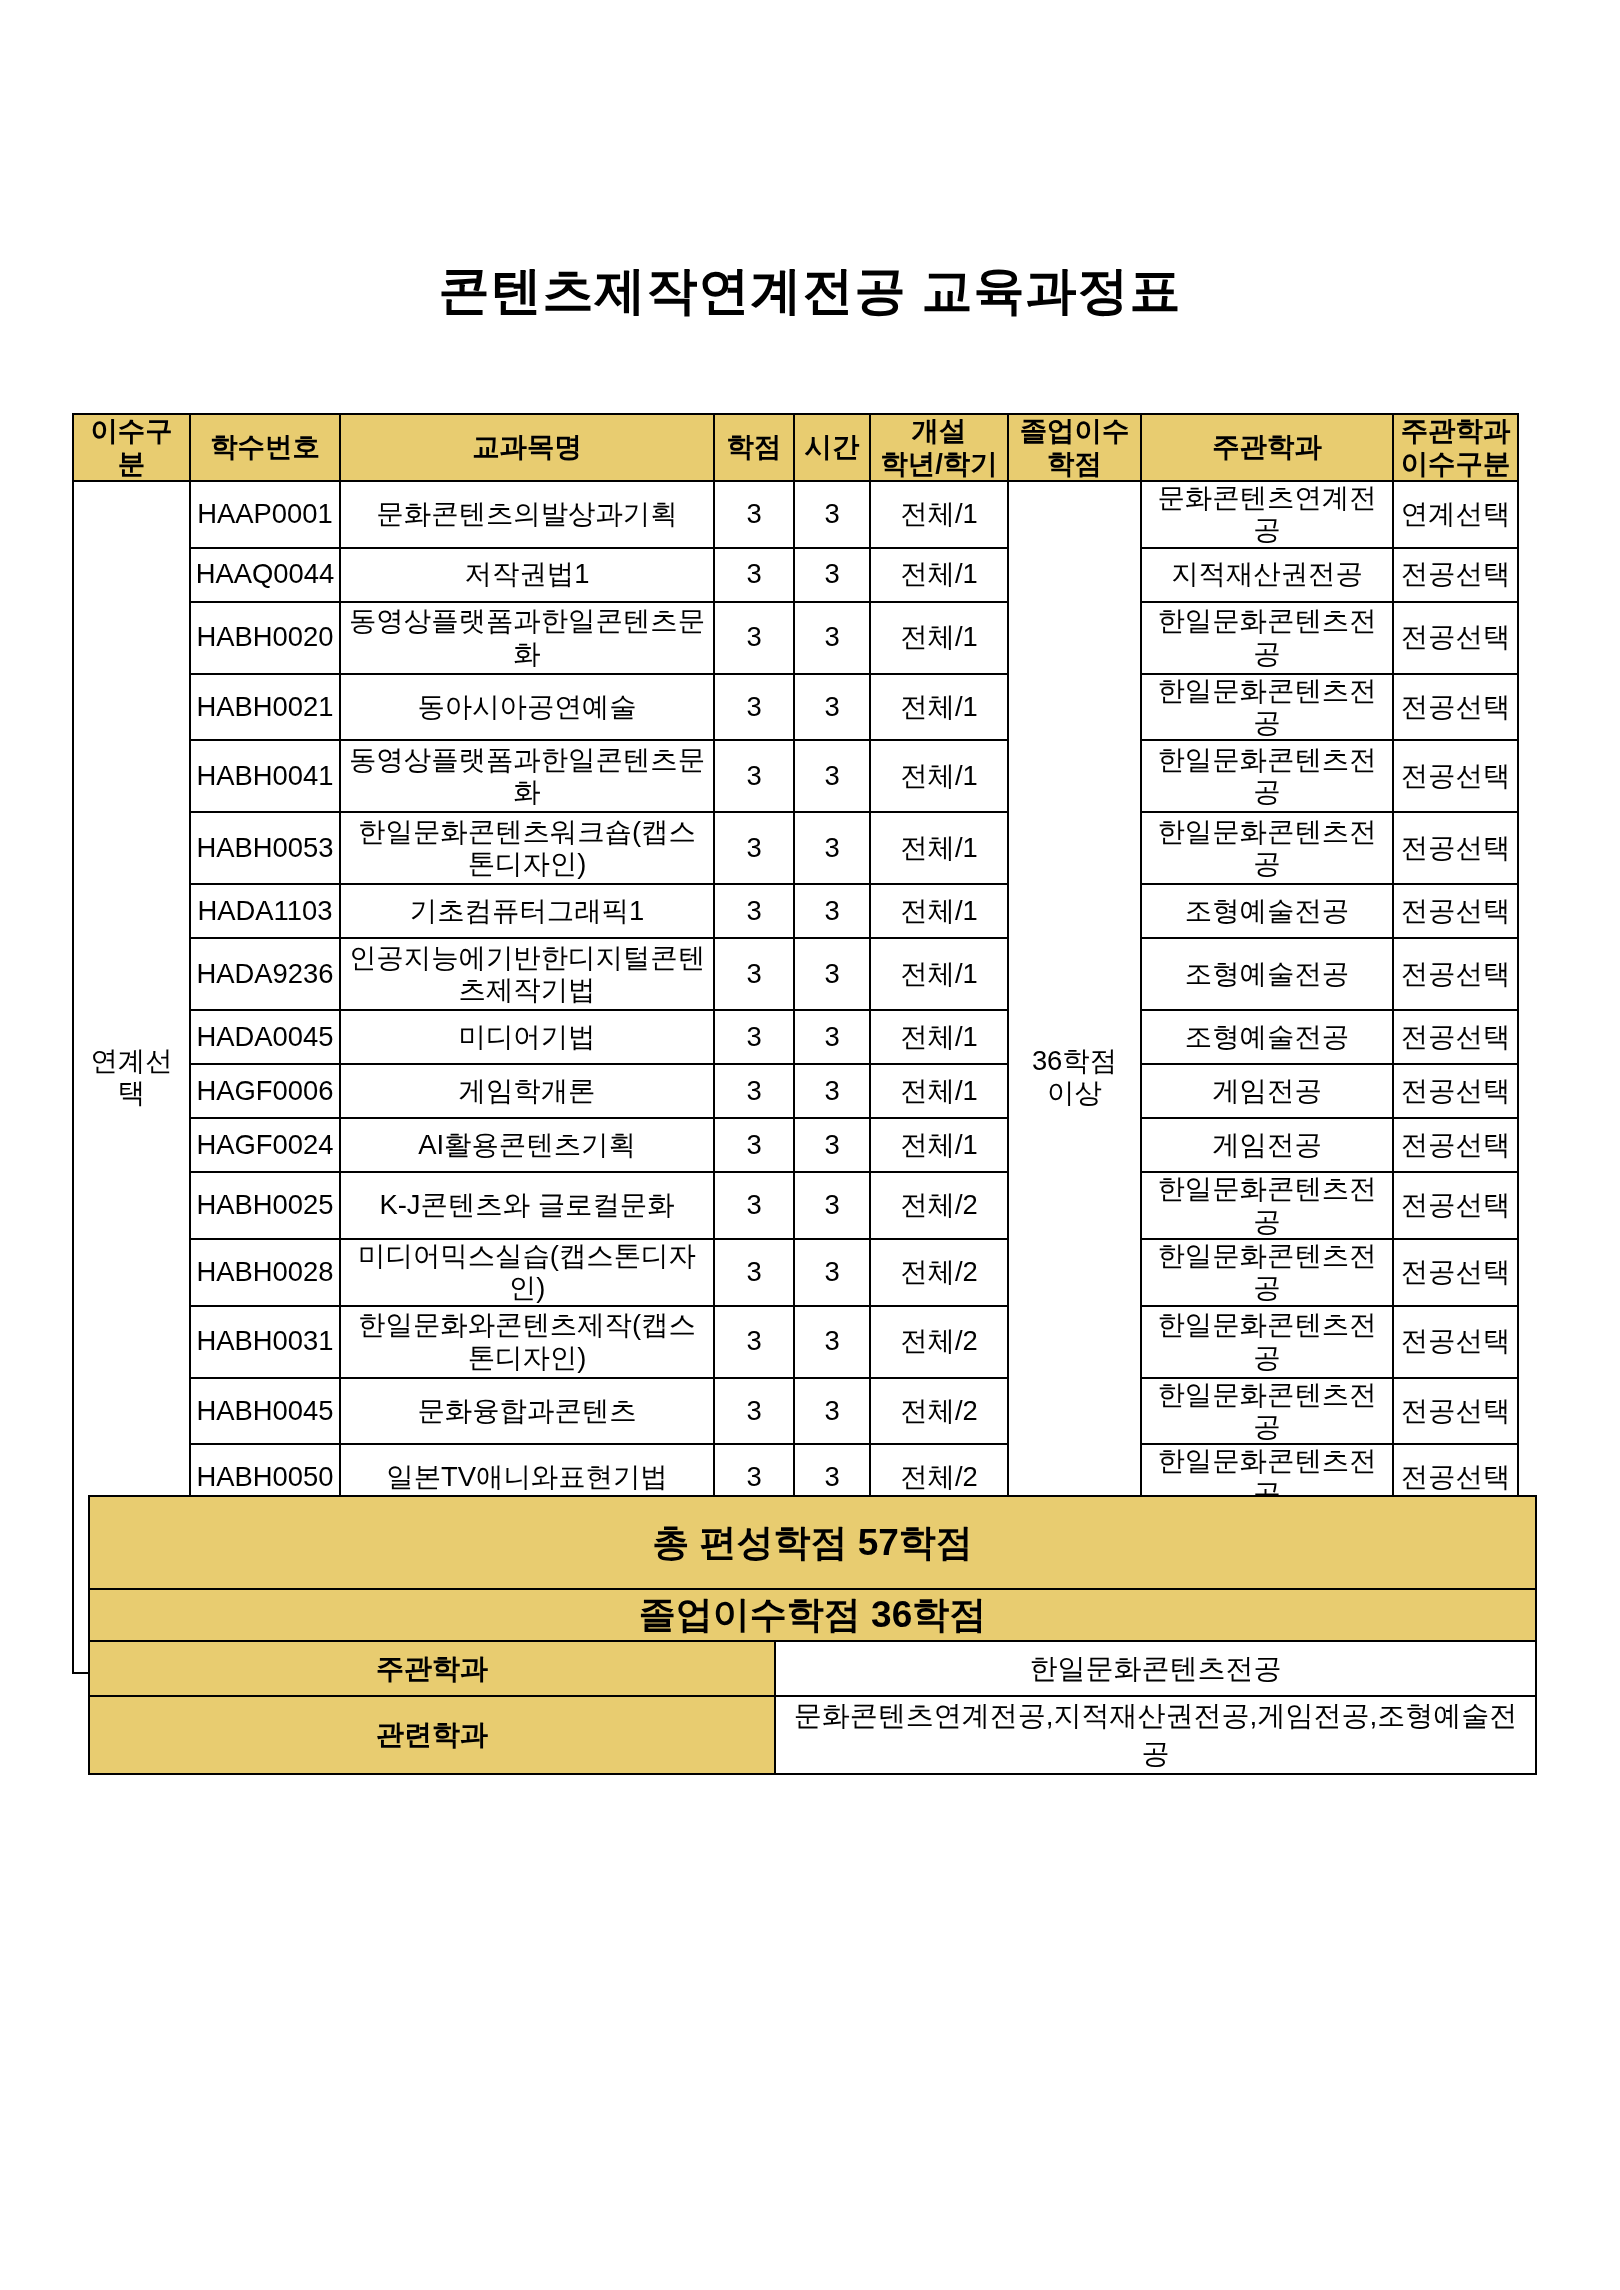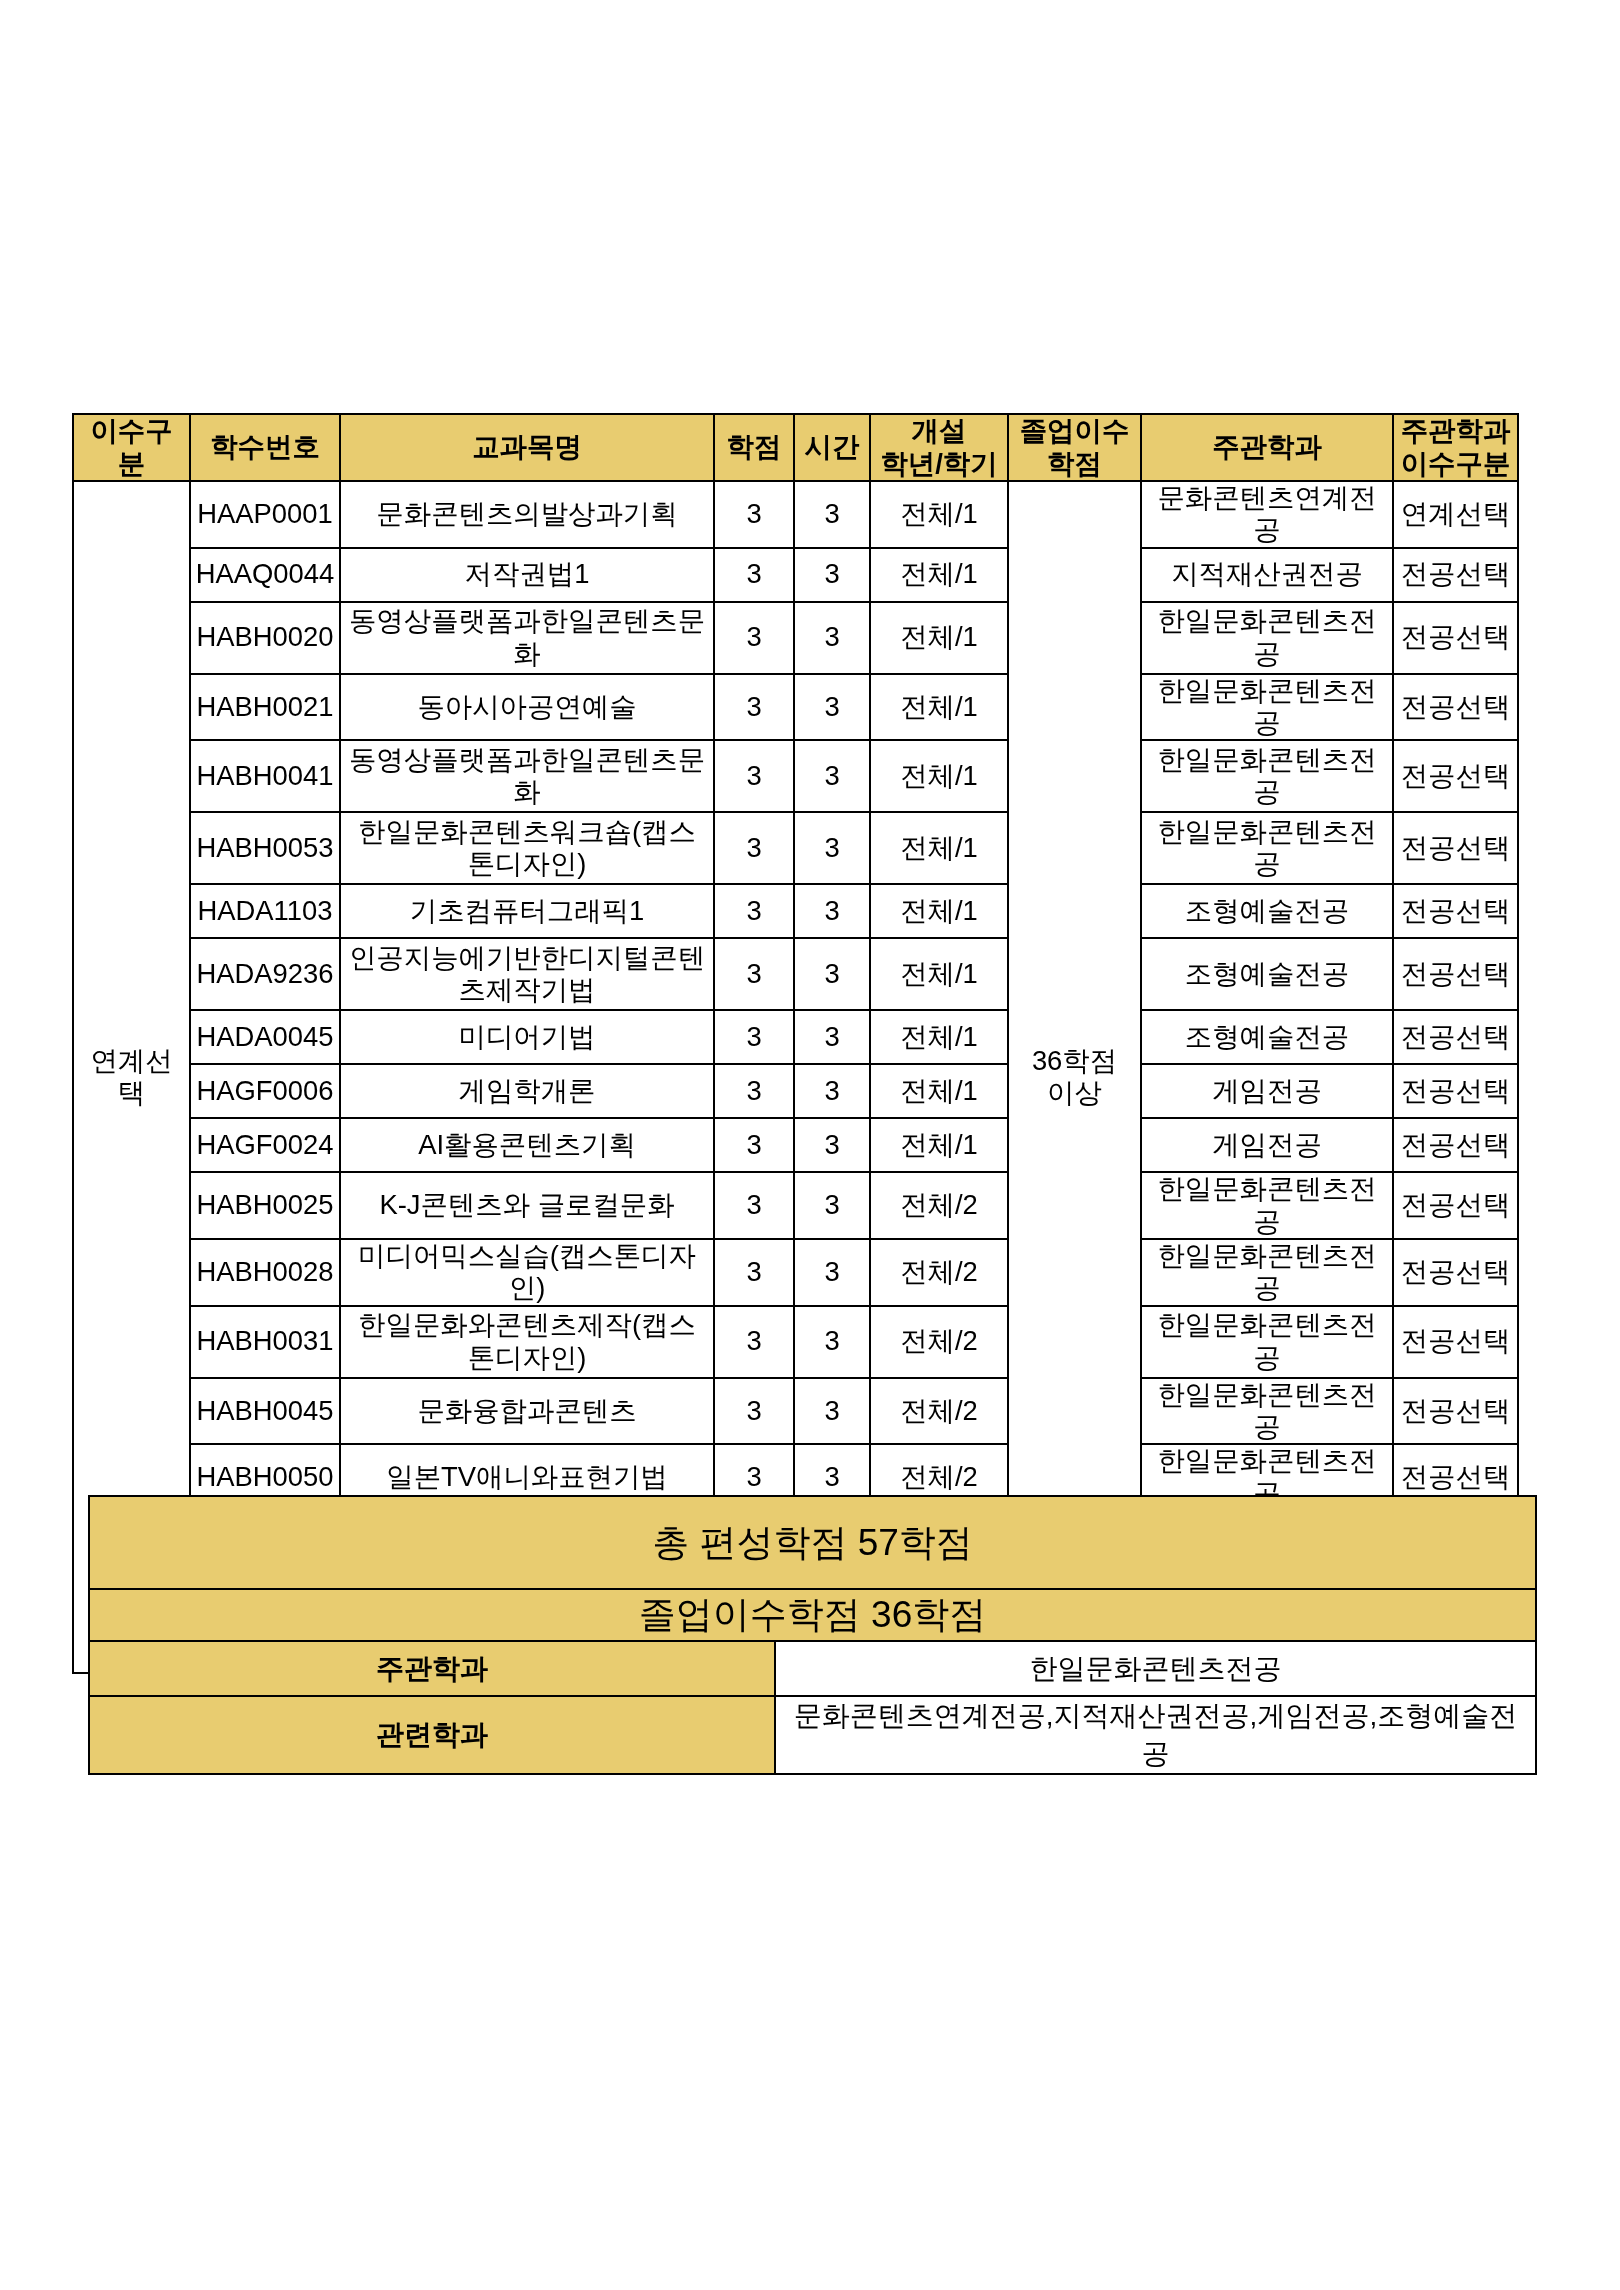--- a/index.html
+++ b/index.html
@@ -47,33 +47,34 @@
     border:2px solid #000; padding:0 5.9px;
     text-align:center; vertical-align:middle;
     overflow:hidden; word-break:break-all;
   }
   .summary tr.sumA { height:93px; }
   .summary tr.sumB { height:52px; }
   .summary tr.sumC { height:55px; }
   .summary tr.sumD { height:50px; }
   .summary .band {
     background:var(--accent,#e8cc70);
-    font-size:37px; font-weight:normal; white-space:pre;
+    font-size:37px; font-weight:bold; white-space:pre;
   }
   .summary .lbl {
     background:var(--accent,#e8cc70);
     font-size:28px; font-weight:bold;
   }
   .summary .val { background:#ffffff; font-size:28px; }
 </style>
 </head>
 <body>
 
 <div class="page">
 
+  <div class="doc-title">콘텐츠제작연계전공 교육과정표</div>
 
   <table class="curriculum">
     <colgroup>
       <col style="width:117px">
         <col style="width:150px">
         <col style="width:374px">
       <col style="width:80px">
         <col style="width:76px">
         <col style="width:138px">
       <col style="width:133px">

